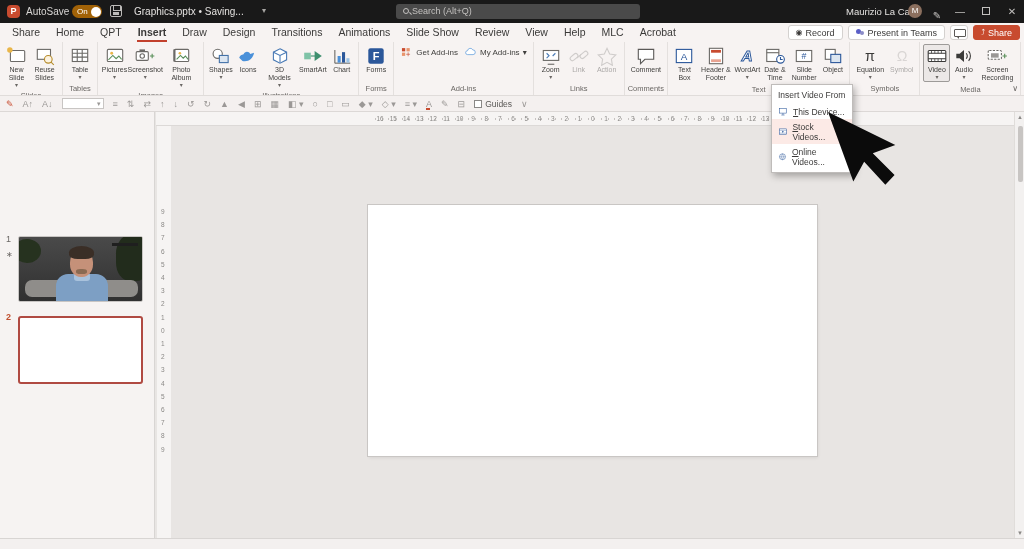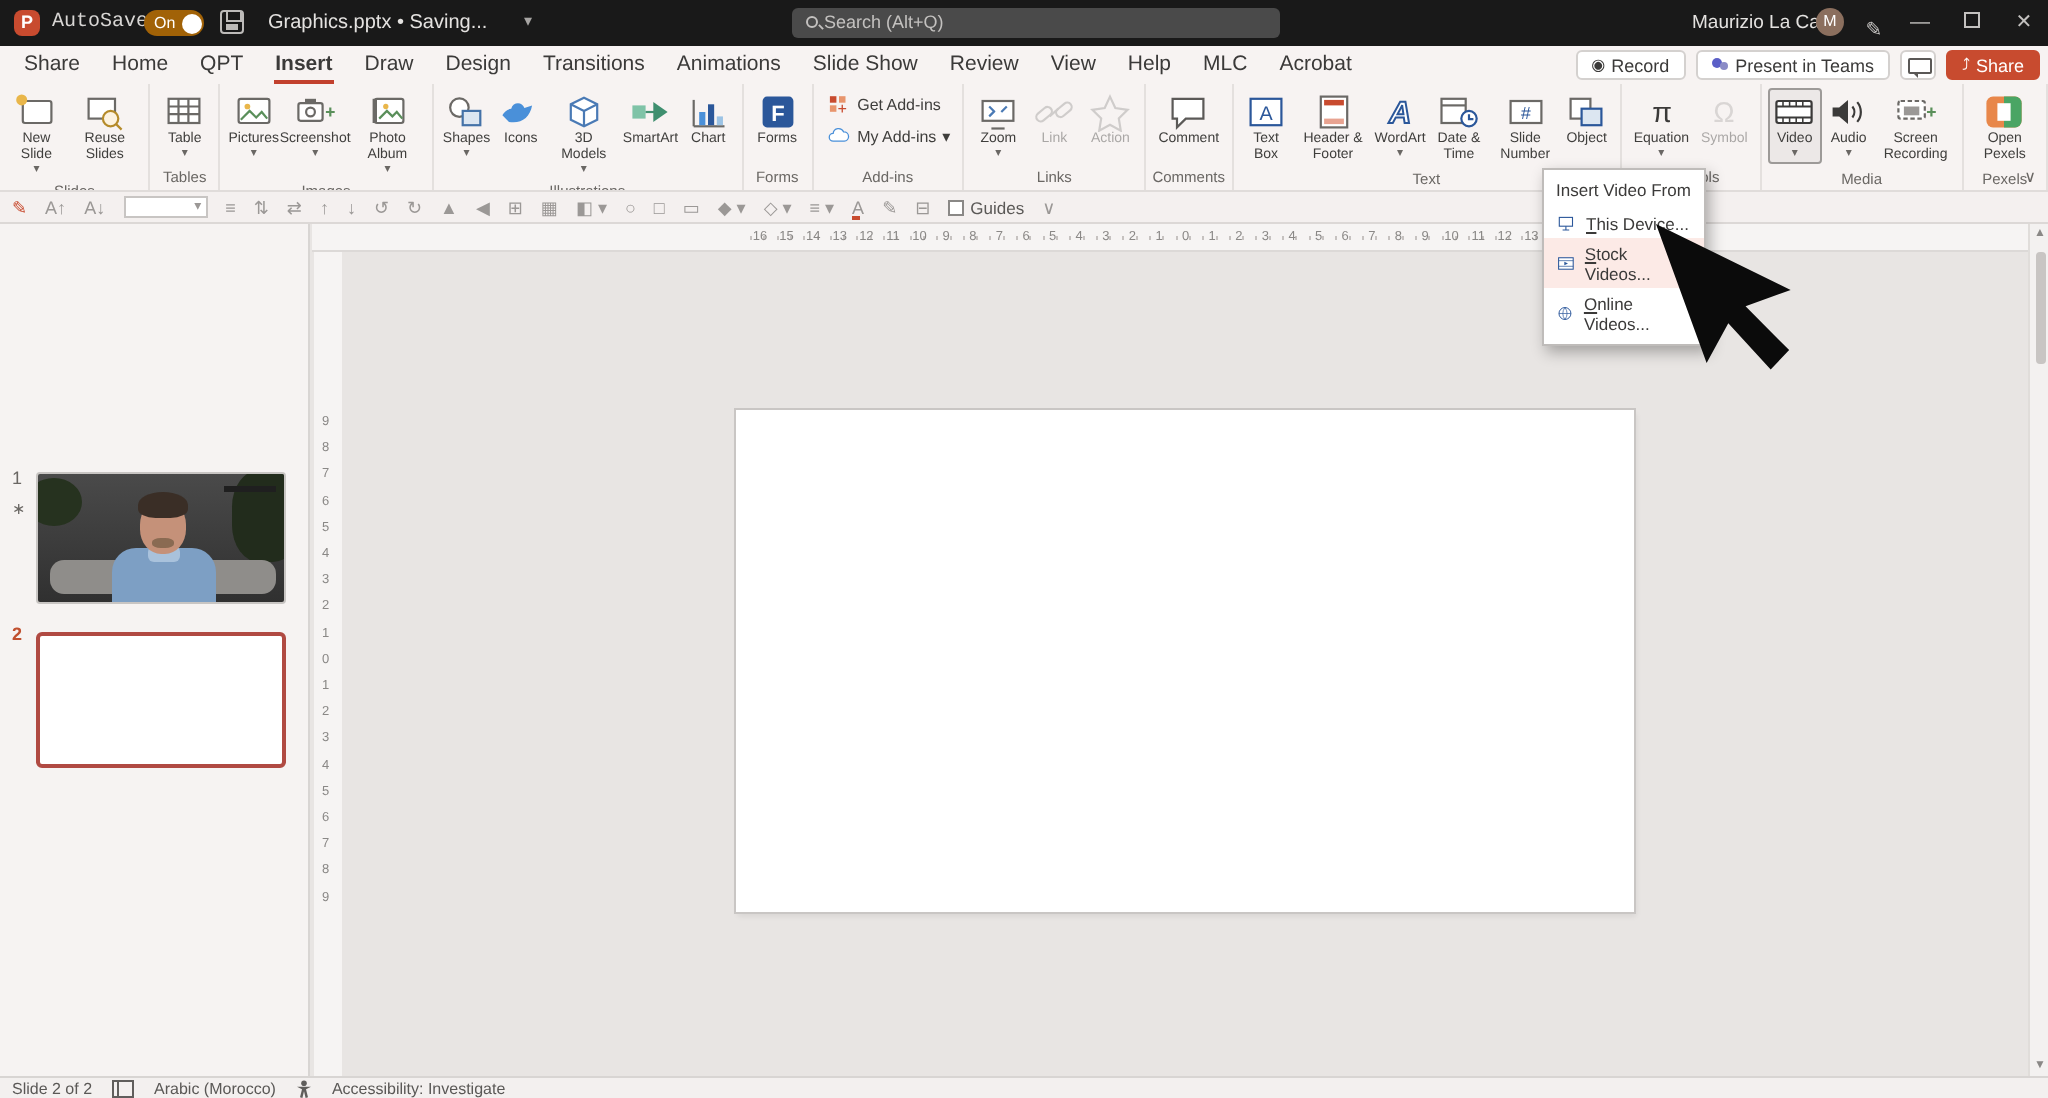--- a/index.html
+++ b/index.html
@@ -1,21 +1,21 @@
 <!DOCTYPE html>
 <html><head>
 <meta charset="utf-8">
 <style>
   * { margin:0; padding:0; box-sizing:border-box; }
   html,body { width:1024px; height:549px; overflow:hidden; font-family:"Liberation Sans",sans-serif; background:#e8e5e3; }
 
   
   #titlebar { position:absolute; left:0; top:0; width:1024px; height:23px; background:#191919; color:#d8d6d4; font-size:10px; }
   #app-icon { position:absolute; left:7px; top:5px; width:13px; height:13px; border-radius:4px; background:#c84b2f; color:#fff; font-size:9px; font-weight:bold; text-align:center; line-height:13px; }
-  #autosave-label { position:absolute; left:26px; top:6px;font-family:Liberation Mono, monospace; }
+  #autosave-label { position:absolute; left:26px; top:6px; }
   #autosave-toggle { position:absolute; left:72px; top:5px; width:30px; height:13px; border-radius:7px; background:#a16207; }
   #autosave-toggle .state { position:absolute; left:5px; top:2px; font-size:8px; color:#fff; }
   #autosave-toggle .knob { position:absolute; right:1px; top:1.5px; width:10px; height:10px; border-radius:50%; background:#fff; }
   #save-icon { position:absolute; left:110px; top:5px; width:12px; height:12px; border:1px solid #bdbbb9; border-radius:2px; }
   #save-icon:before { content:""; position:absolute; left:2px; top:0; width:6px; height:4px; border:1px solid #bdbbb9; border-top:none; }
   #save-icon:after { content:""; position:absolute; left:2px; bottom:1px; width:6px; height:3px; background:#bdbbb9; }
   #doc-title { position:absolute; left:134px; top:6px; color:#e4e2e0; }
   #doc-caret { position:absolute; left:262px; top:6px; color:#a7a5a3; font-size:8px; }
   #search-box { position:absolute; left:396px; top:4px; width:244px; height:15px; background:#4a4a4a; border-radius:3px; color:#c3c1bf; font-size:9px; line-height:15px; }
   #search-box .mag { position:absolute; left:7px; top:3.5px; width:6px; height:6px; border:1px solid #c3c1bf; border-radius:50%; }
@@ -54,21 +54,21 @@
   .rgroup .btns { display:flex; flex:1; align-items:flex-start; }
   .rgroup .glabel { font-size:7.5px; color:#6a6764; text-align:center; padding:1px 0 2px; white-space:nowrap; }
   .bigbtn { display:flex; flex-direction:column; align-items:center; min-width:27px; max-width:40px; padding:1px 2px; border:1px solid transparent; border-radius:2px; }
   .bigbtn.active { background:#ece8e7; border-color:#9d9a98; }
   .bigbtn.disabled { opacity:.42; }
   .bigbtn .lbl { font-size:7px; line-height:8px; color:#3f3e3c; text-align:center; }
   .bigbtn .caret { font-size:6px; line-height:6px; color:#6a6764; }
   .ic { display:inline-flex; }
   .ic svg { width:100%; height:100%; }
   .stackrow { display:flex; align-items:center; gap:3px; font-size:8px; color:#3f3e3c; padding:2px 3px; white-space:nowrap; }
-  .stackcol { display:flex; flex-direction:column; }
+  .stackcol { display:flex; flex-direction:row; justify-content:center; }
   #ribbon-collapse { position:absolute; right:6px; top:84px; font-size:8px; color:#6a6764; }
 
   
   #quickbar { position:absolute; left:0; top:96px; width:1024px; height:16px; background:#f4f0ef; border-bottom:1px solid #dcd8d6; display:flex; align-items:center; padding-left:6px; gap:9px; }
   .qitem { font-size:9px; color:#9b9896; line-height:14px; white-space:nowrap; }
   .qitem.accent { color:#c84b2f; }
   #font-size-box { width:42px; height:11px; background:#fff; border:1px solid #c8c5c3; font-size:7px; color:#9b9896; text-align:right; padding-right:2px; line-height:10px; }
   #guides-wrap { display:flex; align-items:center; gap:3px; font-size:8.5px; color:#5a5856; }
   #guides-check { width:8px; height:8px; border:1px solid #8a8886; background:#fff; }
   .fontcolor { position:relative; }
@@ -708,30 +708,13 @@
         <span><u>O</u>nline Videos...</span>
       </div>
     </div>
 </div>
 
 <svg id="cursor" viewBox="0 0 110 110">
   <polygon points="0,0 0,74 17,59 29,88 41,82 28,54 52,54" fill="#0b0b0b"></polygon>
 </svg>
 
 <div id="statusbar">
-  <div id="status-left">
-    <span>Slide 2 of 2</span>
-    <span class="mini-ic">
-      <svg width="11" height="9" viewBox="0 0 11 9">
-          <rect x="0.5" y="0.5" width="10" height="8" fill="none" stroke="#605e5c"></rect>
-          <line x1="3" y1="0.5" x2="3" y2="8.5" stroke="#605e5c"></line>
-        </svg>
-    </span>
-    <span>Arabic (Morocco)</span>
-    <span class="mini-ic">
-      <svg width="8" height="9" viewBox="0 0 8 9">
-          <circle cx="4" cy="1.6" r="1.4" fill="#605e5c"></circle>
-          <path d="M0.5 3.4h7L5 4.6l1 4-1.2.4L4 5.6 3.2 9 2 8.6l1-4z" fill="#605e5c"></path>
-        </svg>
-    </span>
-    <span>Accessibility: Investigate</span>
-  </div>
 </div>
 
 </body></html>

